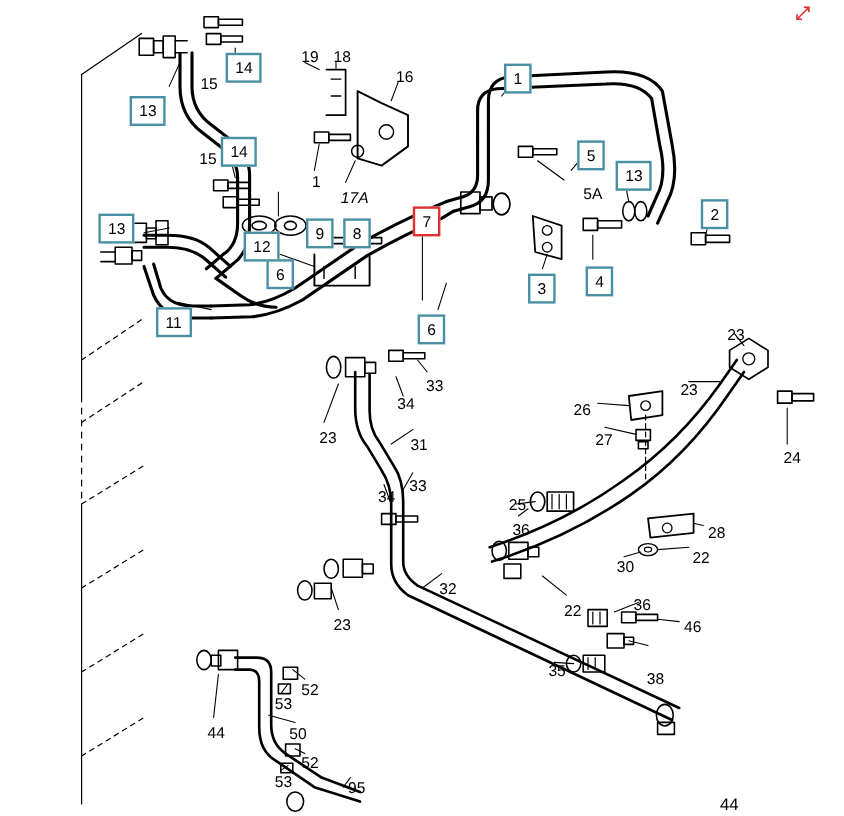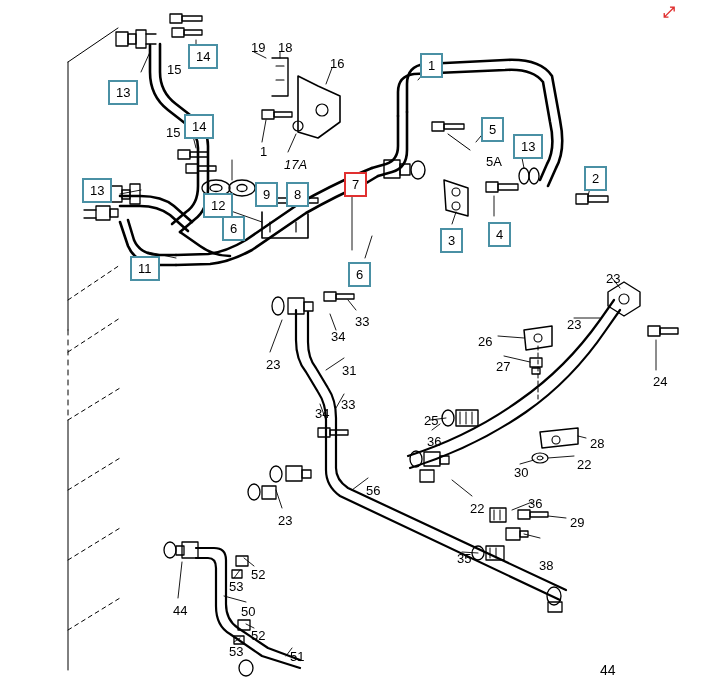--- a/index.html
+++ b/index.html
@@ -378,28 +378,28 @@
       <div class="callout plain" style="left: 496px; top: 360px;">27</div>
       <div class="callout plain" style="left: 653px; top: 375px;">24</div>
       <div class="callout plain" style="left: 341px; top: 398px;">33</div>
       <div class="callout plain" style="left: 315px; top: 407px;">34</div>
       <div class="callout plain" style="left: 424px; top: 414px;">25</div>
       <div class="callout plain" style="left: 427px; top: 435px;">36</div>
       <div class="callout plain" style="left: 590px; top: 437px;">28</div>
       <div class="callout plain" style="left: 514px; top: 466px; text-align: center;">30</div>
       <div class="callout plain" style="left: 577px; top: 458px;">22</div>
       <div class="callout plain" style="left: 278px; top: 514px;">23</div>
-      <div class="callout plain" style="left: 366px; top: 484px;">56</div>
+      <div class="callout plain" style="left: 366px; top: 484px;">32</div>
       <div class="callout plain" style="left: 470px; top: 502px;">22</div>
       <div class="callout plain" style="left: 528px; top: 497px;">36</div>
-      <div class="callout plain" style="left: 570px; top: 516px;">29</div>
+      <div class="callout plain" style="left: 570px; top: 516px;">46</div>
       <div class="callout plain" style="left: 539px; top: 559px;">38</div>
       <div class="callout plain" style="left: 457px; top: 552px;">35</div>
       <div class="callout plain" style="left: 251px; top: 568px;">52</div>
       <div class="callout plain" style="left: 229px; top: 580px;">53</div>
       <div class="callout plain" style="left: 173px; top: 604px;">44</div>
       <div class="callout plain" style="left: 241px; top: 605px;">50</div>
       <div class="callout plain" style="left: 251px; top: 629px;">52</div>
       <div class="callout plain" style="left: 229px; top: 645px;">53</div>
-      <div class="callout plain" style="left: 290px; top: 650px;">51</div>
+      <div class="callout plain" style="left: 290px; top: 650px;">95</div>
     </div>
 
 </div>
 
 </body></html>

